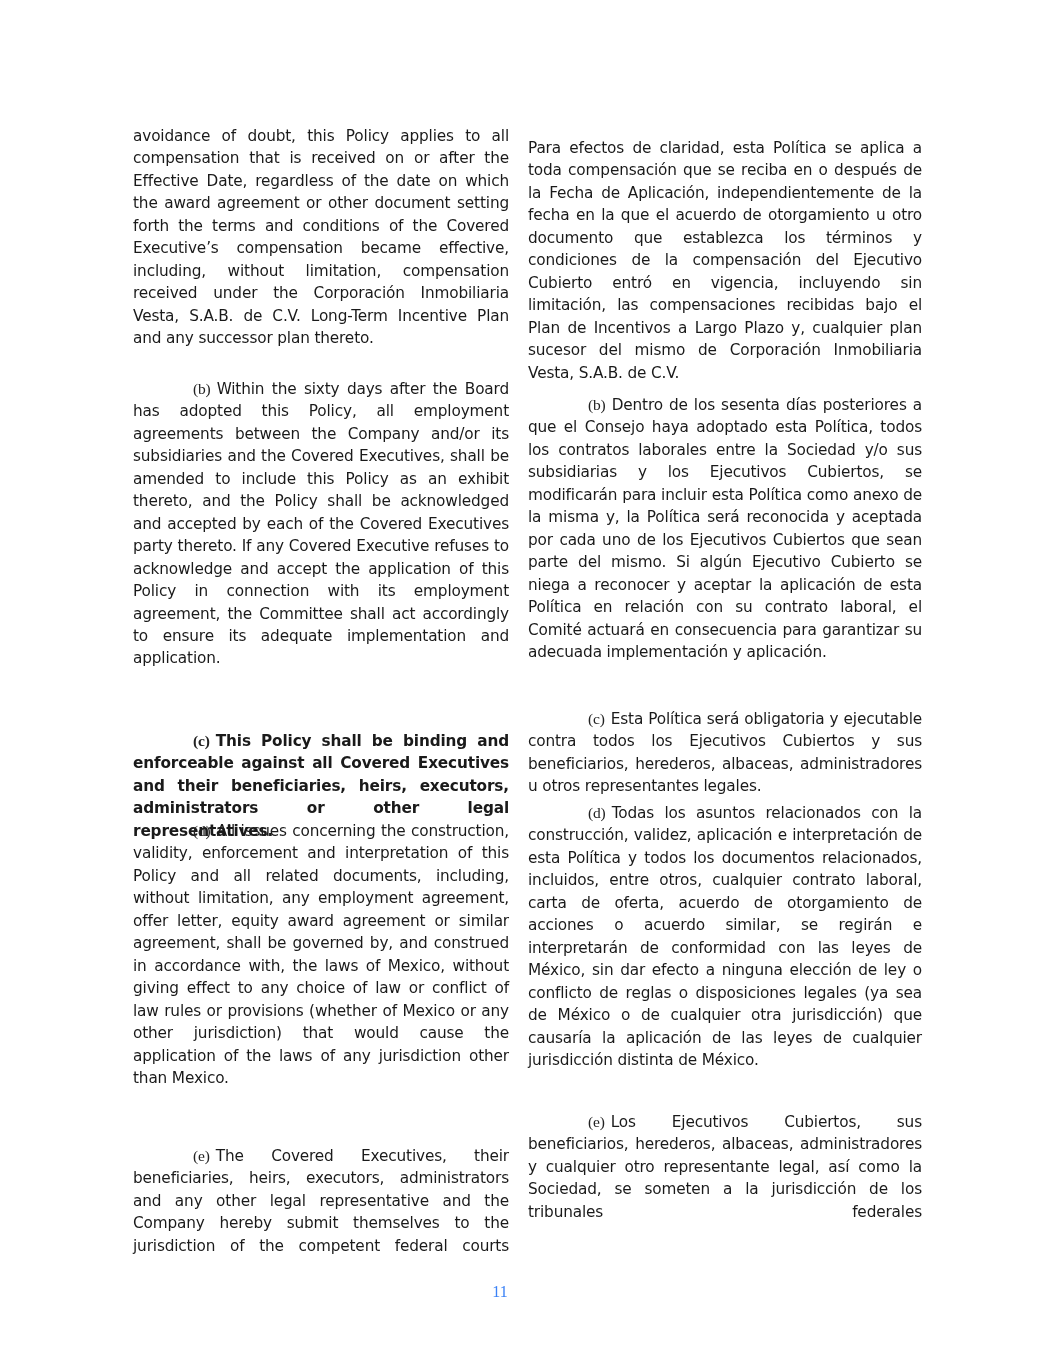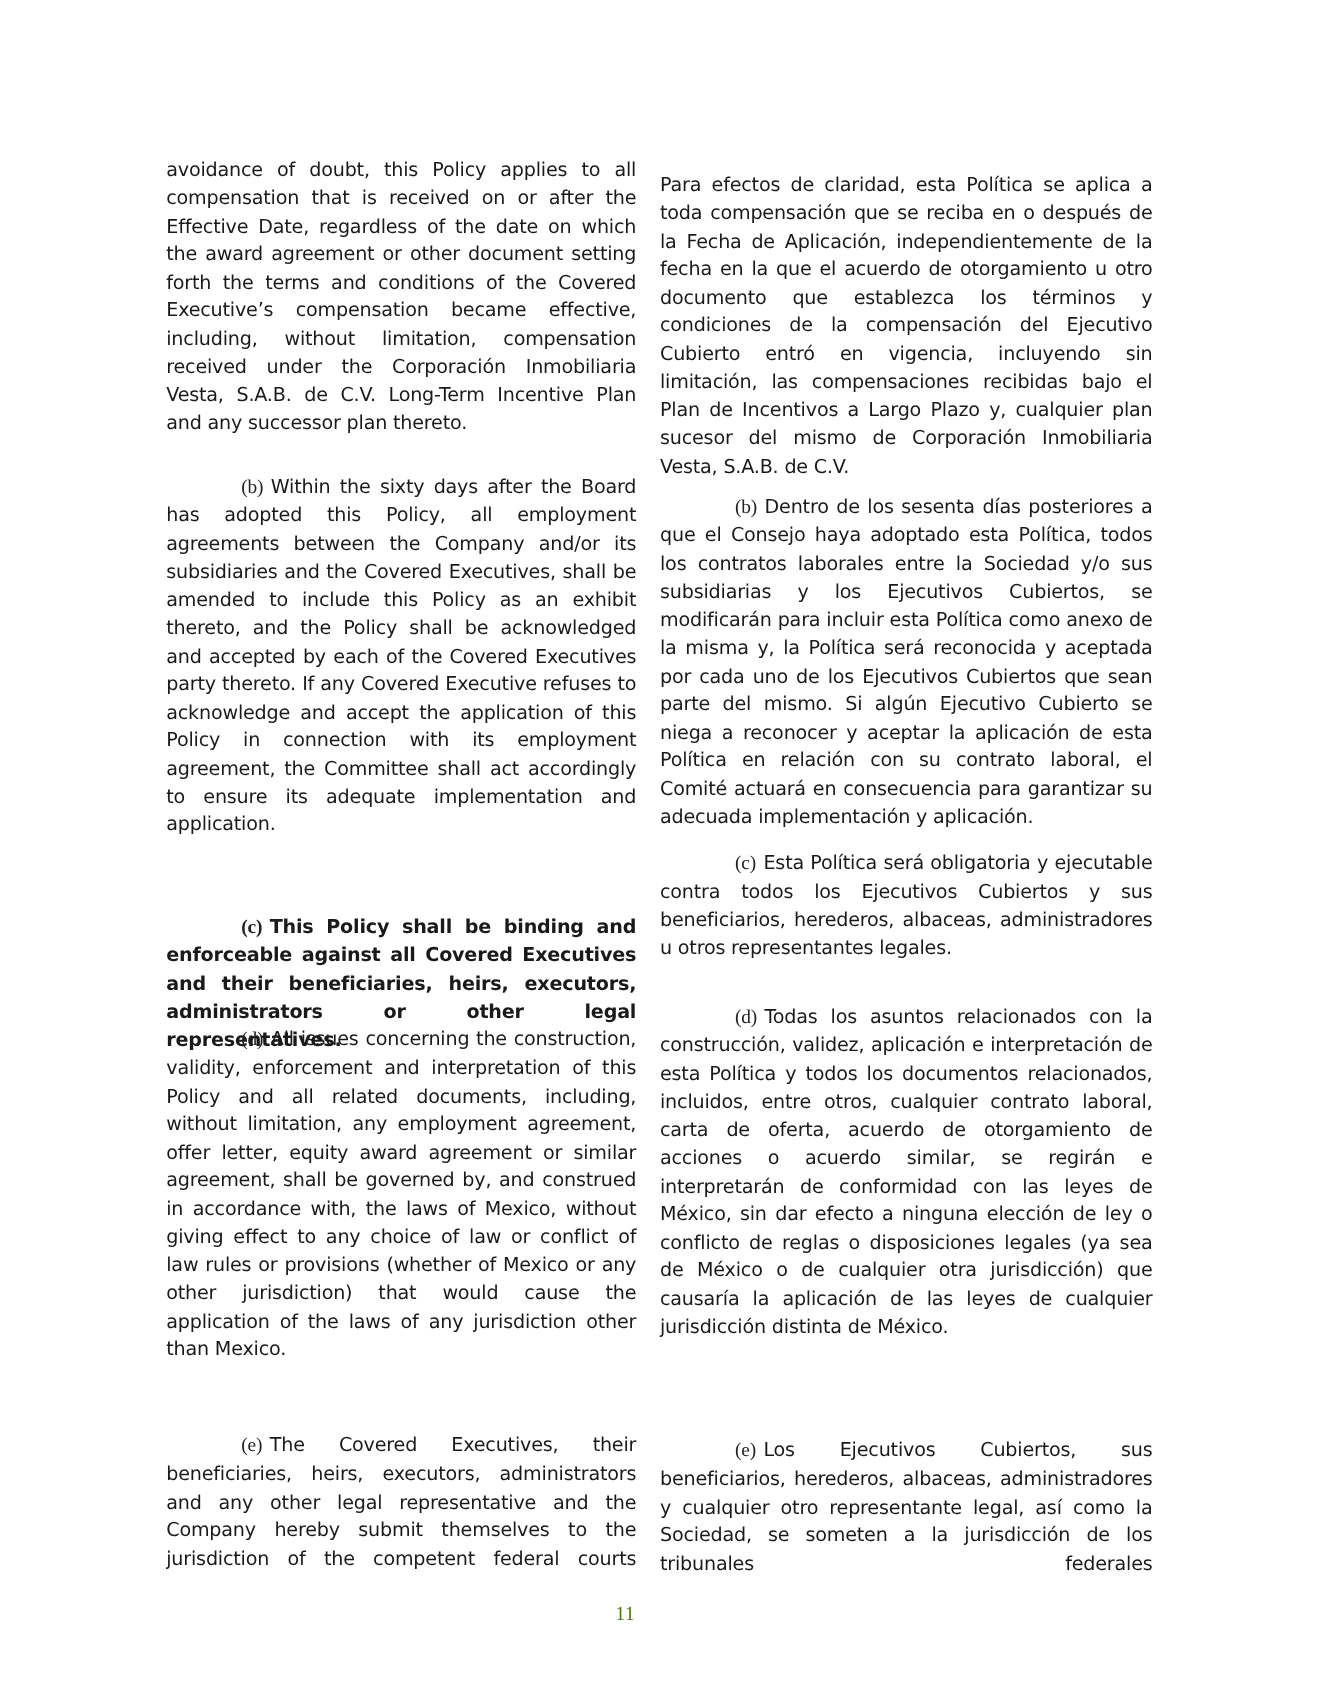--- a/index.html
+++ b/index.html
@@ -20,21 +20,21 @@
     }
     .indent { text-indent: 60px; }
     .lbl {
       font-family: "Liberation Serif", serif;
       font-size: 15.5px;
       color: #222;
       margin-right: 6px;
     }
     .page-number {
       position: absolute; top: 1283px; left: 0; width: 1000px; text-align: center;
-      font-family: "Liberation Serif", serif; font-size: 16px; color: #4d7c0f;
+      font-family: "Liberation Serif", serif; font-size: 16px; color: #3b82f6;
     }
     .block { position: absolute; left: 0; width: 100%; }
   </style>
 </head>
 <body>
 
 <div class="page">
 
   <div class="col col-left">
     <div class="block" style="top:0px;">
@@ -54,25 +54,25 @@
     </div>
   </div>
 
   <div class="col col-right">
     <div class="block" style="top:12px;">
       <p class="para">Para efectos de claridad, esta Política se aplica a toda compensación que se reciba en o después de la Fecha de Aplicación, independientemente de la fecha en la que el acuerdo de otorgamiento u otro documento que establezca los términos y condiciones de la compensación del Ejecutivo Cubierto entró en vigencia, incluyendo sin limitación, las compensaciones recibidas bajo el Plan de Incentivos a Largo Plazo y, cualquier plan sucesor del mismo de Corporación Inmobiliaria Vesta, S.A.B. de C.V.</p>
     </div>
     <div class="block" style="top:269px;">
       <p class="para indent"><span class="lbl">(b)</span><span>Dentro de los sesenta días posteriores a que el Consejo haya adoptado esta Política, todos los contratos laborales entre la Sociedad y/o sus subsidiarias y los Ejecutivos Cubiertos, se modificarán para incluir esta Política como anexo de la misma y, la Política será reconocida y aceptada por cada uno de los Ejecutivos Cubiertos que sean parte del mismo. Si algún Ejecutivo Cubierto se niega a reconocer y aceptar la aplicación de esta Política en relación con su contrato laboral, el Comité actuará en consecuencia para garantizar su adecuada implementación y aplicación.</span></p>
     </div>
-    <div class="block" style="top:554px;">
+    <div class="block" style="top:583px;">
       <p class="para indent"><span class="lbl">(c)</span><span>Esta Política será obligatoria y ejecutable contra todos los Ejecutivos Cubiertos y sus beneficiarios, herederos, albaceas, administradores u otros representantes legales.</span></p>
     </div>
     <div class="block" style="top:677px;">
       <p class="para indent"><span class="lbl">(d)</span><span>Todas los asuntos relacionados con la construcción, validez, aplicación e interpretación de esta Política y todos los documentos relacionados, incluidos, entre otros, cualquier contrato laboral, carta de oferta, acuerdo de otorgamiento de acciones o acuerdo similar, se regirán e interpretarán de conformidad con las leyes de México, sin dar efecto a ninguna elección de ley o conflicto de reglas o disposiciones legales (ya sea de México o de cualquier otra jurisdicción) que causaría la aplicación de las leyes de cualquier jurisdicción distinta de México.</span></p>
     </div>
-    <div class="block" style="top:1024px;">
+    <div class="block" style="top:986px;">
       <p class="para indent" style="text-align-last: justify;"><span class="lbl">(e)</span><span>Los Ejecutivos Cubiertos, sus beneficiarios, herederos, albaceas, administradores y cualquier otro representante legal, así como la Sociedad, se someten a la jurisdicción de los tribunales federales</span></p>
     </div>
   </div>
 
   <div class="page-number">11</div>
 </div>
 
 </body></html>

